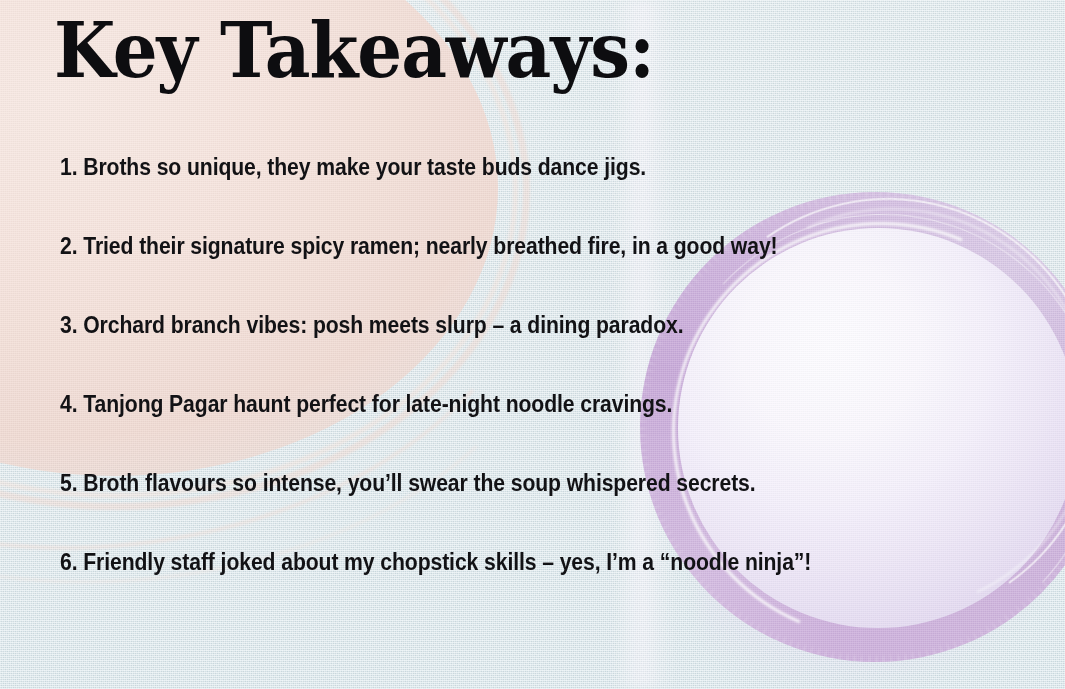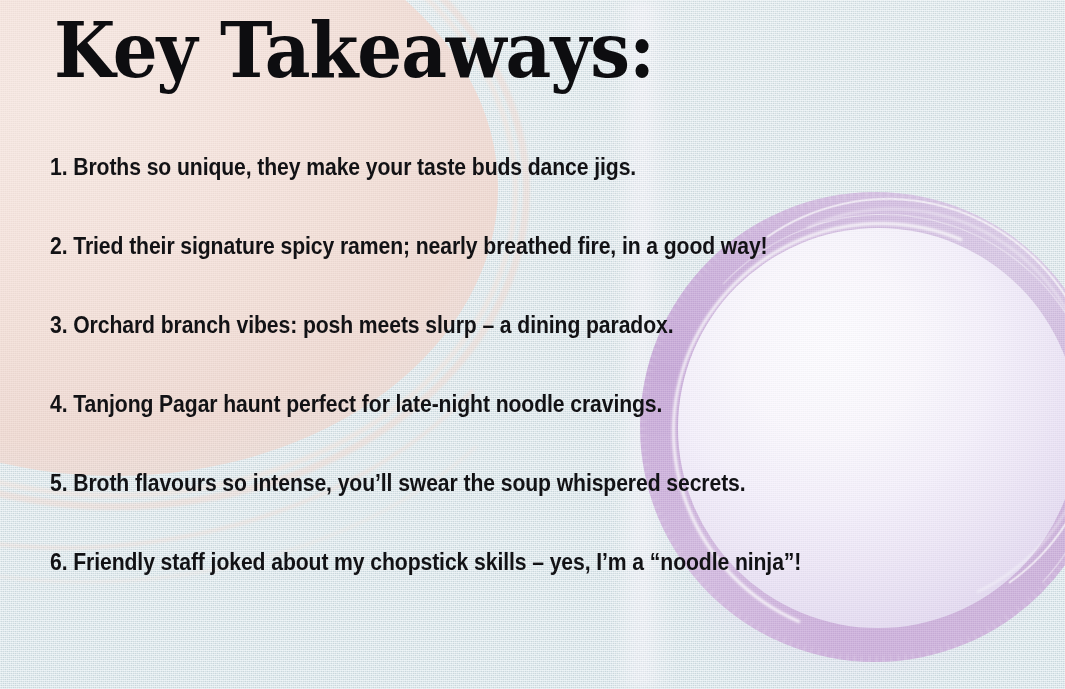--- a/index.html
+++ b/index.html
@@ -233,21 +233,21 @@
     line-height: 1.02;
     letter-spacing: -1.2px;
     color: #0d0d10;
     white-space: nowrap;
     transform: scaleX(.93);
     transform-origin: left top;
   }
 
   #takeaway-list {
     position: absolute;
-    left: 50px;
+    left: 60px;
     top: 152px;
     margin: 0;
     padding: 0;
     list-style: none;
     width: 960px;
   }
   #takeaway-list .list-item {
     display: block;
     height: 79px;
     margin: 0;

